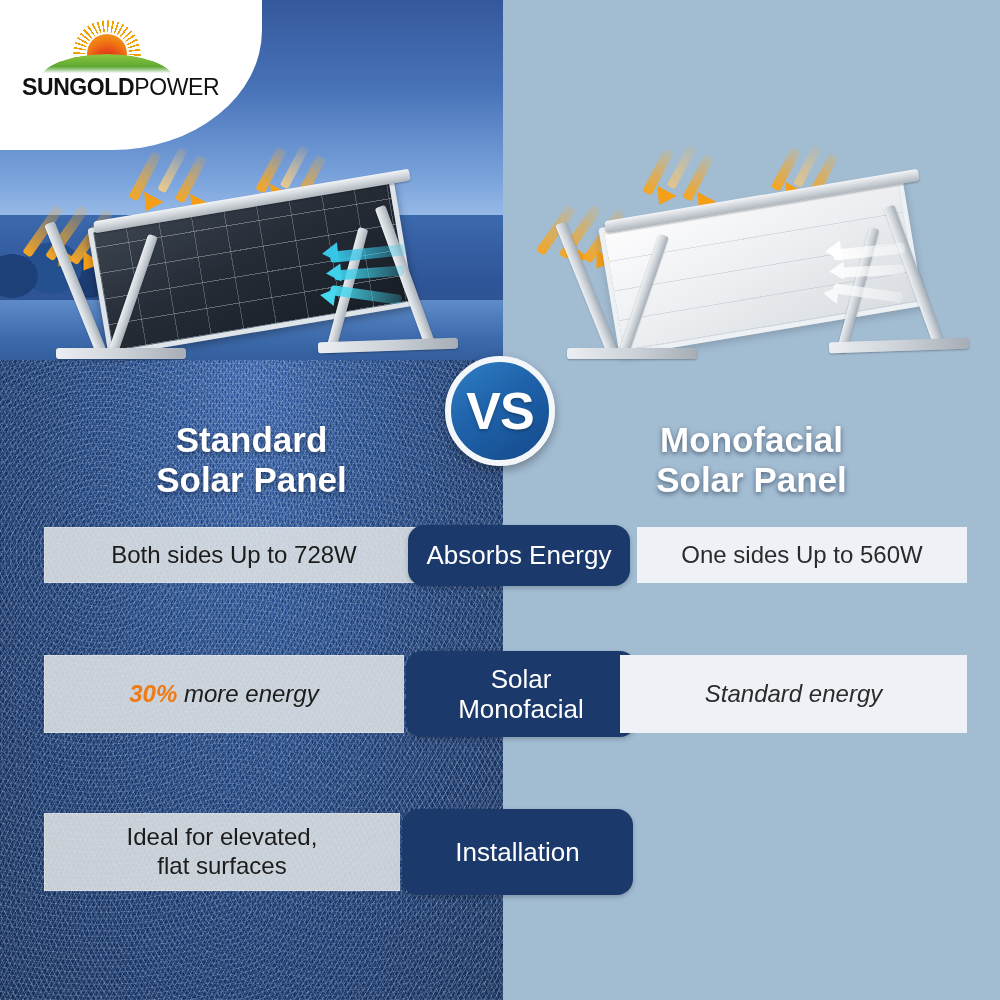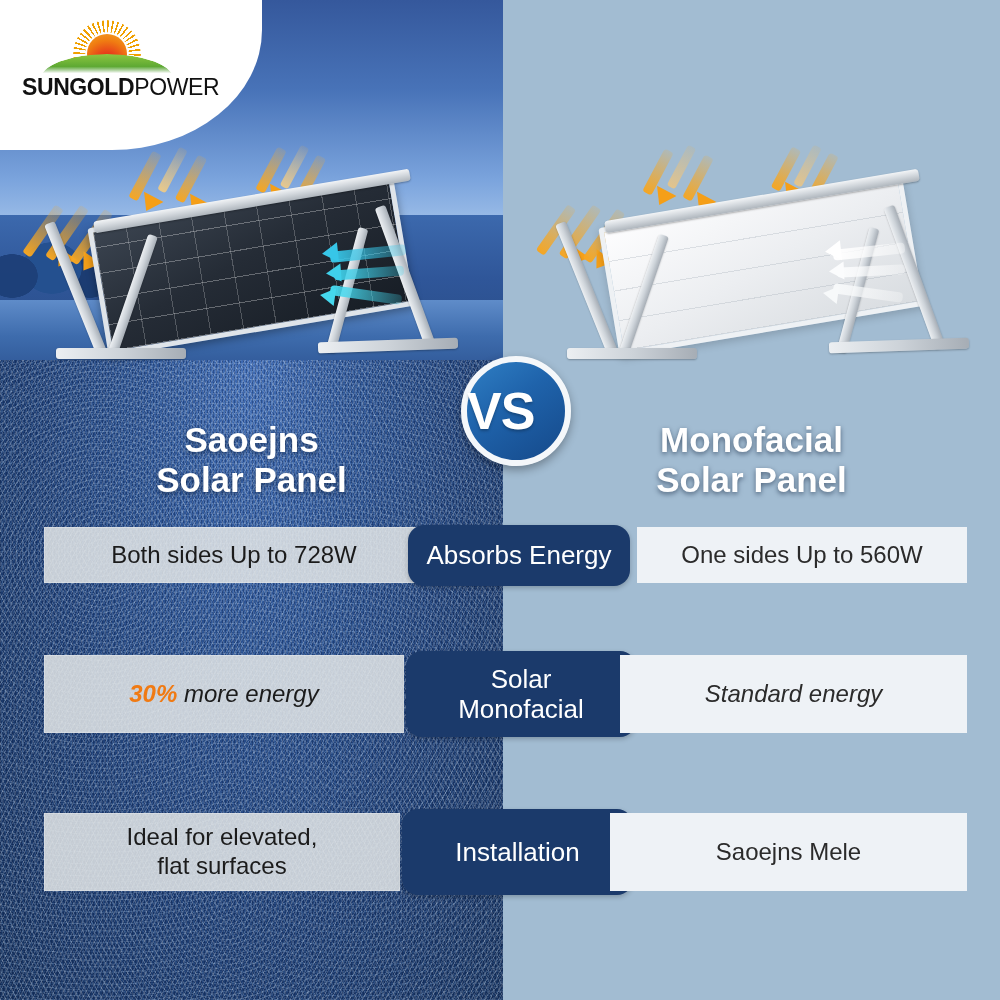--- a/index.html
+++ b/index.html
@@ -180,30 +180,30 @@
   .cells-light {
     position: absolute;
     background:
       repeating-linear-gradient(0deg, rgba(160,170,180,0.30) 0 1px, rgba(0,0,0,0) 1px 30px),
       linear-gradient(160deg, #fdfdfe 0%, #eceef1 50%, #d8dce0 100%);
   }
 
   
   .vs-badge {
     position: absolute;
-    left: 461px; top: 356px;
+    left: 445px; top: 356px;
     width: 110px; height: 110px;
     border-radius: 50%;
     background: linear-gradient(145deg, #2f7fc4 0%, #1f63ab 42%, #15498a 100%);
     border: 6px solid #f4f7fa;
     box-sizing: border-box;
     box-shadow: 0 4px 10px rgba(0,0,0,0.32);
     display: flex;
     align-items: center;
-    justify-content: flex-start;
+    justify-content: center;
     z-index: 40;
   }
   .vs-badge span {
     color: #ffffff;
     font-size: 52px;
     font-weight: 700;
     letter-spacing: -1px;
     line-height: 1;
     text-shadow: 0 2px 3px rgba(0,0,0,0.25);
   }
@@ -399,21 +399,21 @@
     <div style="position:absolute;left:326px;top:122px;width:0;height:0;border-top:9px solid transparent;border-bottom:9px solid transparent;border-right:15px solid #fbfcfd;transform:rotate(-3deg);"></div>
     <div style="position:absolute;left:330px;top:148px;width:70px;height:10px;background:linear-gradient(90deg,#f7f9fa,rgba(255,255,255,0.28));border-radius:4px;transform:rotate(8deg);"></div>
     <div style="position:absolute;left:320px;top:145px;width:0;height:0;border-top:9px solid transparent;border-bottom:9px solid transparent;border-right:15px solid #f7f9fa;transform:rotate(8deg);"></div>
   </div>
 
   <div class="vs-badge">
     <span>VS</span>
   </div>
 
   <div class="heading heading-left">
-    <div>Saoejns</div>
+    <div>Standard</div>
     <div>Solar Panel</div>
   </div>
   <div class="heading heading-right">
     <div>Monofacial</div>
     <div>Solar Panel</div>
   </div>
 
   <div class="rows">
 
     <div class="row row-1">
@@ -436,18 +436,17 @@
     </div>
 
     <div class="row row-3">
       <div class="val val-left">
         <span>
           <span>Ideal for elevated,</span><br>
           <span>flat surfaces</span>
         </span>
       </div>
       <div class="pill">Installation</div>
-      <div class="val val-right">Saoejns Mele</div>
     </div>
 
   </div>
 
 </div>
 
 </body></html>

